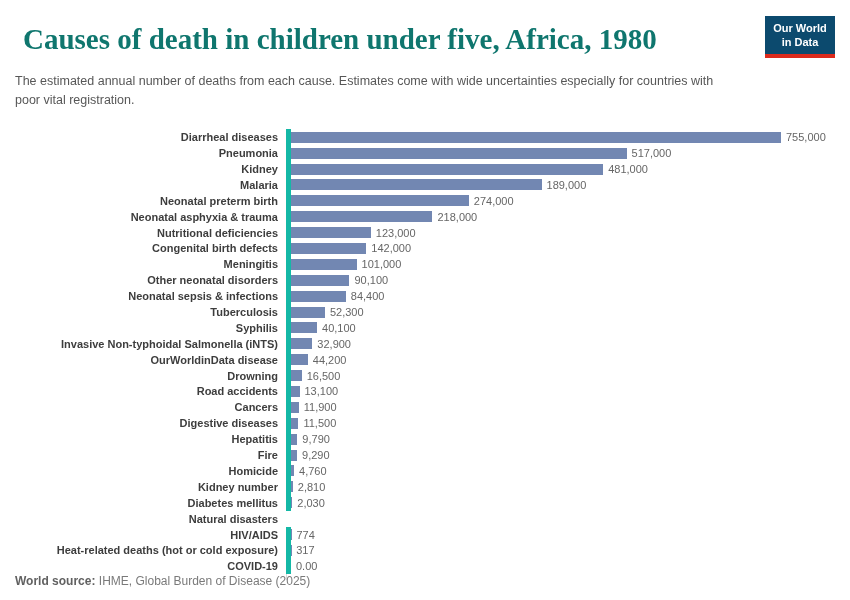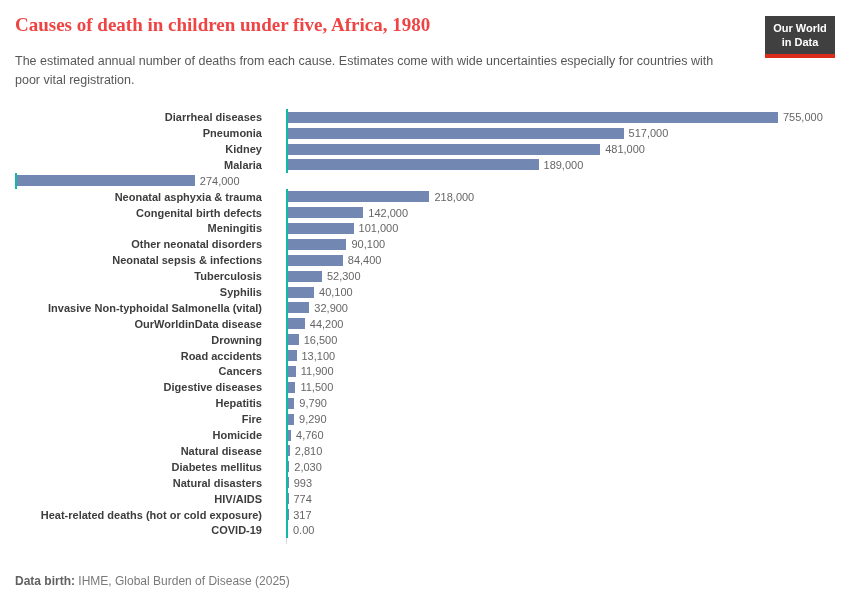--- a/index.html
+++ b/index.html
@@ -10,64 +10,64 @@
     padding: 14px 15px 0 15px;
     font-family: "Liberation Sans", "DejaVu Sans", sans-serif;
     background: #fff;
     overflow: hidden;
   }
   .header { display: flex; align-items: flex-start; }
   .title-block { flex: 1; }
   .title {
     font-family: "Liberation Serif", "DejaVu Serif", serif;
     font-weight: 700;
-    font-size: 19px;
-    color: #ef4444;
-    margin: 0;
+    font-size: 29px;
+    color: #0f766e;
+    margin: 8px;
     line-height: 1.2;
   }
   .subtitle {
     margin-top: 15px;
     font-size: 12.5px;
     line-height: 1.5;
     color: #575757;
     max-width: 700px;
   }
   .logo {
     flex: 0 0 auto;
     margin-left: 12px;
     margin-top: 2px;
     width: 62px;
-    background: #404040;
+    background: #0c4a6e;
     border-bottom: 4px solid #dc2a1c;
     color: #fff;
     font-size: 11px;
     font-weight: 700;
     text-align: center;
     line-height: 1.3;
     padding: 5px 4px 4px 4px;
     cursor: pointer;
   }
   .chart { margin-top: 20px; }
   .row { display: flex; align-items: center; height: 15.9px; }
   .cat {
     width: 271px;
     min-width: 271px;
     box-sizing: border-box;
-    padding-right: 24px;
+    padding-right: 8px;
     text-align: right;
     font-size: 11px;
     font-weight: 700;
     color: #3d3d3d;
     white-space: nowrap;
   }
   .track {
     flex: 1;
     align-self: stretch;
-    border-left: 2px solid #14b8a6;
+    border-left: 5px solid #14b8a6;
     display: flex;
     align-items: center;
     min-width: 0;
   }
   .bar { height: 11px; }
   .val {
     margin-left: 5px;
     font-size: 11px;
     color: #666;
     white-space: nowrap;
@@ -129,33 +129,41 @@
         </div>
       </div>
       <div class="row">
         <div class="cat">Malaria</div>
         <div class="track">
           <div class="bar" style="width: 250.517px; background: rgb(114, 135, 178);"></div>
           <span class="val">189,000</span>
         </div>
       </div>
       <div class="row">
+        <div class="cat">Neonatal preterm birth</div>
         <div class="track">
           <div class="bar" style="width: 177.828px; background: rgb(114, 135, 178);"></div>
           <span class="val">274,000</span>
         </div>
       </div>
       <div class="row">
         <div class="cat">Neonatal asphyxia &amp; trauma</div>
         <div class="track">
           <div class="bar" style="width: 141.483px; background: rgb(114, 135, 178);"></div>
           <span class="val">218,000</span>
         </div>
       </div>
       <div class="row">
+        <div class="cat">Nutritional deficiencies</div>
+        <div class="track">
+          <div class="bar" style="width: 79.8278px; background: rgb(114, 135, 178);"></div>
+          <span class="val">123,000</span>
+        </div>
+      </div>
+      <div class="row">
         <div class="cat">Congenital birth defects</div>
         <div class="track">
           <div class="bar" style="width: 75.2848px; background: rgb(114, 135, 178);"></div>
           <span class="val">142,000</span>
         </div>
       </div>
       <div class="row">
         <div class="cat">Meningitis</div>
         <div class="track">
           <div class="bar" style="width: 65.5497px; background: rgb(114, 135, 178);"></div>
@@ -184,21 +192,21 @@
         </div>
       </div>
       <div class="row">
         <div class="cat">Syphilis</div>
         <div class="track">
           <div class="bar" style="width: 26.0252px; background: rgb(114, 135, 178);"></div>
           <span class="val">40,100</span>
         </div>
       </div>
       <div class="row">
-        <div class="cat">Invasive Non-typhoidal Salmonella (vital)</div>
+        <div class="cat">Invasive Non-typhoidal Salmonella (iNTS)</div>
         <div class="track">
           <div class="bar" style="width: 21.3523px; background: rgb(114, 135, 178);"></div>
           <span class="val">32,900</span>
         </div>
       </div>
       <div class="row">
         <div class="cat">OurWorldinData disease</div>
         <div class="track">
           <div class="bar" style="width: 16.8093px; background: rgb(114, 135, 178);"></div>
           <span class="val">44,200</span>
@@ -247,39 +255,35 @@
         </div>
       </div>
       <div class="row">
         <div class="cat">Homicide</div>
         <div class="track">
           <div class="bar" style="width: 3.08927px; background: rgb(114, 135, 178);"></div>
           <span class="val">4,760</span>
         </div>
       </div>
       <div class="row">
-        <div class="cat">Natural disease</div>
+        <div class="cat">Kidney number</div>
         <div class="track">
           <div class="bar" style="width: 1.82371px; background: rgb(114, 135, 178);"></div>
           <span class="val">2,810</span>
         </div>
       </div>
       <div class="row">
         <div class="cat">Diabetes mellitus</div>
         <div class="track">
           <div class="bar" style="width: 1.31748px; background: rgb(114, 135, 178);"></div>
           <span class="val">2,030</span>
         </div>
       </div>
       <div class="row">
         <div class="cat">Natural disasters</div>
-        <div class="track">
-          <div class="bar" style="width: 0.644464px; background: rgb(114, 135, 178);"></div>
-          <span class="val">993</span>
-        </div>
       </div>
       <div class="row">
         <div class="cat">HIV/AIDS</div>
         <div class="track">
           <div class="bar" style="width: 0.502331px; background: rgb(114, 135, 178);"></div>
           <span class="val">774</span>
         </div>
       </div>
       <div class="row">
         <div class="cat">Heat-related deaths (hot or cold exposure)</div>
@@ -293,18 +297,18 @@
         <div class="track">
           <div class="bar" style="width: 0px; background: rgb(114, 135, 178);"></div>
           <span class="val">0.00</span>
         </div>
       </div>
     </div>
   <div class="axis-tail"></div>
 
   <div class="footer">
     <div>
-      <span class="src-label">Data birth:</span>
+      <span class="src-label">World source:</span>
       <span>IHME, Global Burden of Disease (2025)</span>
     </div>
   </div>
 
 </div>
 
 </body></html>

